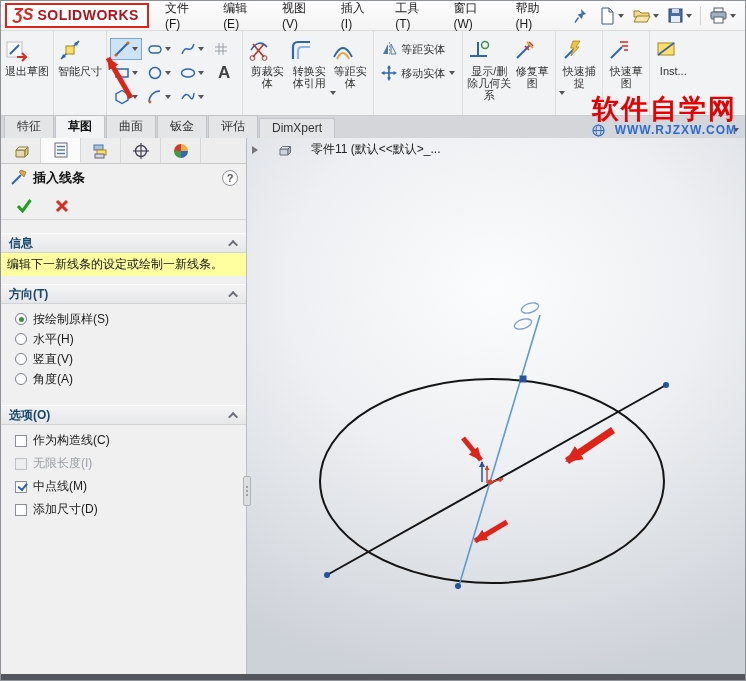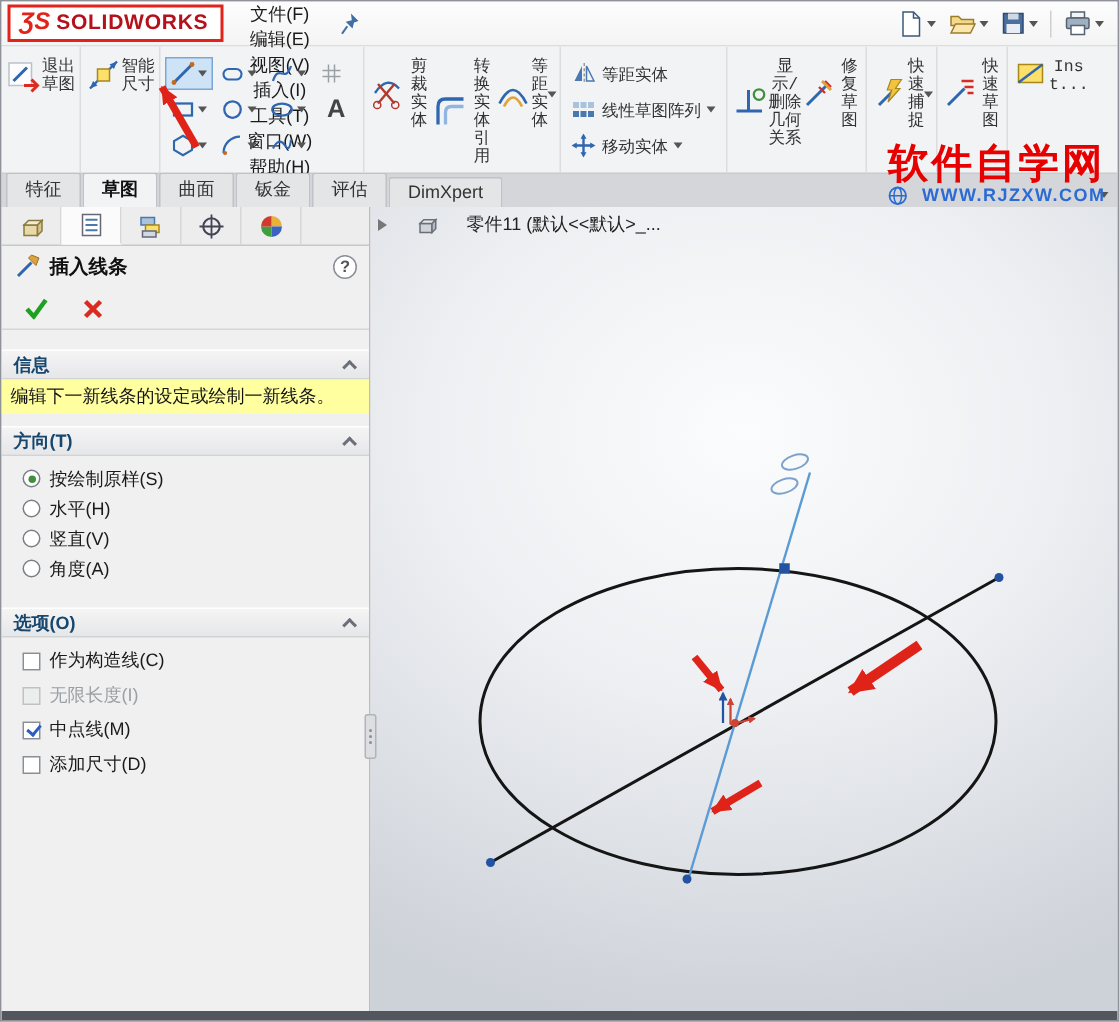--- a/index.html
+++ b/index.html
@@ -8,37 +8,37 @@
   .window { position:relative; width:746px; height:681px; background:#f2f3f4;
             border:1px solid #8f9399; overflow:hidden; }
 
   
   .menubar { height:30px; background:linear-gradient(#fdfdfd,#f4f4f4);
              border-bottom:1px solid #dcdcdc; display:flex; align-items:center; }
   .logo { display:flex; align-items:baseline; gap:4px; border:2px solid #e2231a;
           padding:1px 8px 2px 6px; margin:0 6px 0 4px; background:#fff; }
   .logo-mark { color:#e2231a; font-weight:bold; font-style:italic; font-size:16px; }
   .logo-name { color:#b3121c; font-weight:bold; font-size:14px; letter-spacing:0.5px; }
-  .menus { display:flex; align-items:center; height:100%;flex-direction:column; }
+  .menus { display:flex; height:100%; }
   .menu-item { font-size:12px; color:#1a1a1a; padding:0 10px; height:100%;
                display:flex; align-items:center; cursor:default; }
   .pin { margin:0 8px; display:flex; align-items:center; }
   .quick-icons { margin-left:auto; display:flex; align-items:center; gap:2px; padding-right:6px; }
   .qgroup { display:flex; align-items:center; gap:2px; padding:2px 3px; }
   .caret-down { width:0; height:0; border-left:3.5px solid transparent;
                 border-right:3.5px solid transparent; border-top:4px solid #555; }
   .qsep { width:1px; height:18px; background:#d0d0d0; margin:0 3px; }
 
   
   .ribbon { height:85px; background:#f2f3f4; border-bottom:1px solid #c9cbce;
             display:flex; align-items:stretch; overflow:hidden; }
   .rgroup { display:flex; align-items:flex-start; padding:4px 3px 0 3px;
             border-right:1px solid #dcdddf; }
-  .big-btn { width:44px; display:flex; align-items:center;
-             padding-top:2px; cursor:default;font-family:Liberation Mono, monospace; }
+  .big-btn { width:44px; display:flex; flex-direction:column; 
+             padding-top:2px; cursor:default; }
   .big-btn .ic { width:26px; height:26px; display:flex; align-items:center; justify-content:center; }
   .blabel { font-size:11px; line-height:12px; color:#333; text-align:center;
             word-break:break-all; margin-top:2px; }
   .bcaret { margin-top:2px; width:0; height:0; border-left:3.5px solid transparent;
             border-right:3.5px solid transparent; border-top:4px solid #555; }
   .w46 { width:46px; } .w42 { width:42px; } .w40 { width:40px; }
 
   .gridtools { display:flex; flex-direction:column; gap:1px; padding-top:2px; }
   .grow { display:flex; align-items:center; gap:1px; height:23px; }
   .gcell { display:flex; align-items:center; gap:2px; padding:2px 3px; border:1px solid transparent; }
@@ -349,32 +349,20 @@
 
     <div class="rgroup">
       <div class="rowtools">
         <div class="rtool">
           <svg width="16" height="16">
             <polygon points="2,13 7,3 7,13" fill="#4a78b0"></polygon>
             <line x1="8.5" y1="1" x2="8.5" y2="15" stroke="#999" stroke-dasharray="2 1.5"></line>
             <polygon points="15,13 10,3 10,13" fill="none" stroke="#4a78b0"></polygon>
           </svg>
           <span>等距实体</span>
-        </div>
-        <div class="rtool">
-          <svg width="16" height="16">
-            <rect x="1" y="9" width="4" height="4" fill="#4a78b0"></rect>
-            <rect x="6" y="9" width="4" height="4" fill="#4a78b0"></rect>
-            <rect x="11" y="9" width="4" height="4" fill="#4a78b0"></rect>
-            <rect x="1" y="3" width="4" height="4" fill="#a9c3de"></rect>
-            <rect x="6" y="3" width="4" height="4" fill="#a9c3de"></rect>
-            <rect x="11" y="3" width="4" height="4" fill="#a9c3de"></rect>
-          </svg>
-          <span>线性草图阵列</span>
-          <span class="caret-down"></span>
         </div>
         <div class="rtool">
           <svg width="16" height="16">
             <path d="M8 2 v12 M2 8 h12" stroke="#2f66b0" stroke-width="1.6"></path>
             <polygon points="8,0 6,3.5 10,3.5" fill="#2f66b0"></polygon>
             <polygon points="8,16 6,12.5 10,12.5" fill="#2f66b0"></polygon>
             <polygon points="0,8 3.5,6 3.5,10" fill="#2f66b0"></polygon>
             <polygon points="16,8 12.5,6 12.5,10" fill="#2f66b0"></polygon>
           </svg>
           <span>移动实体</span>

